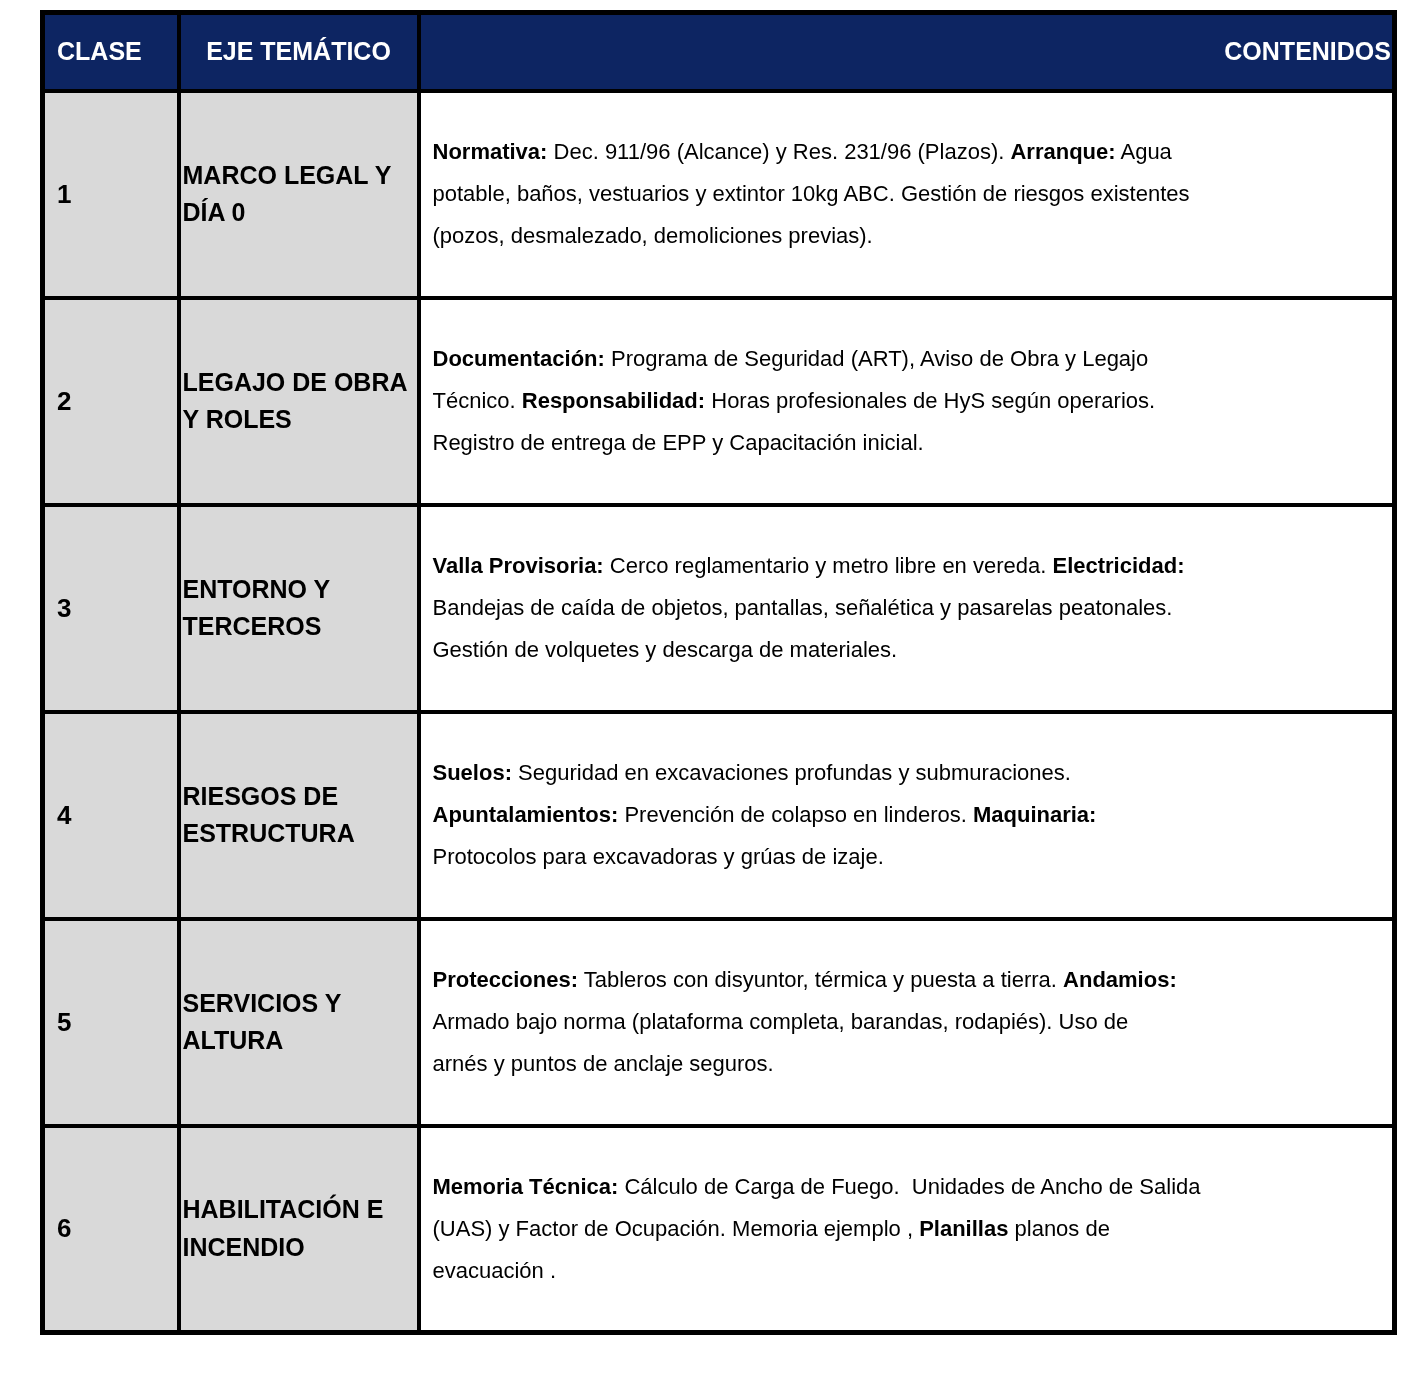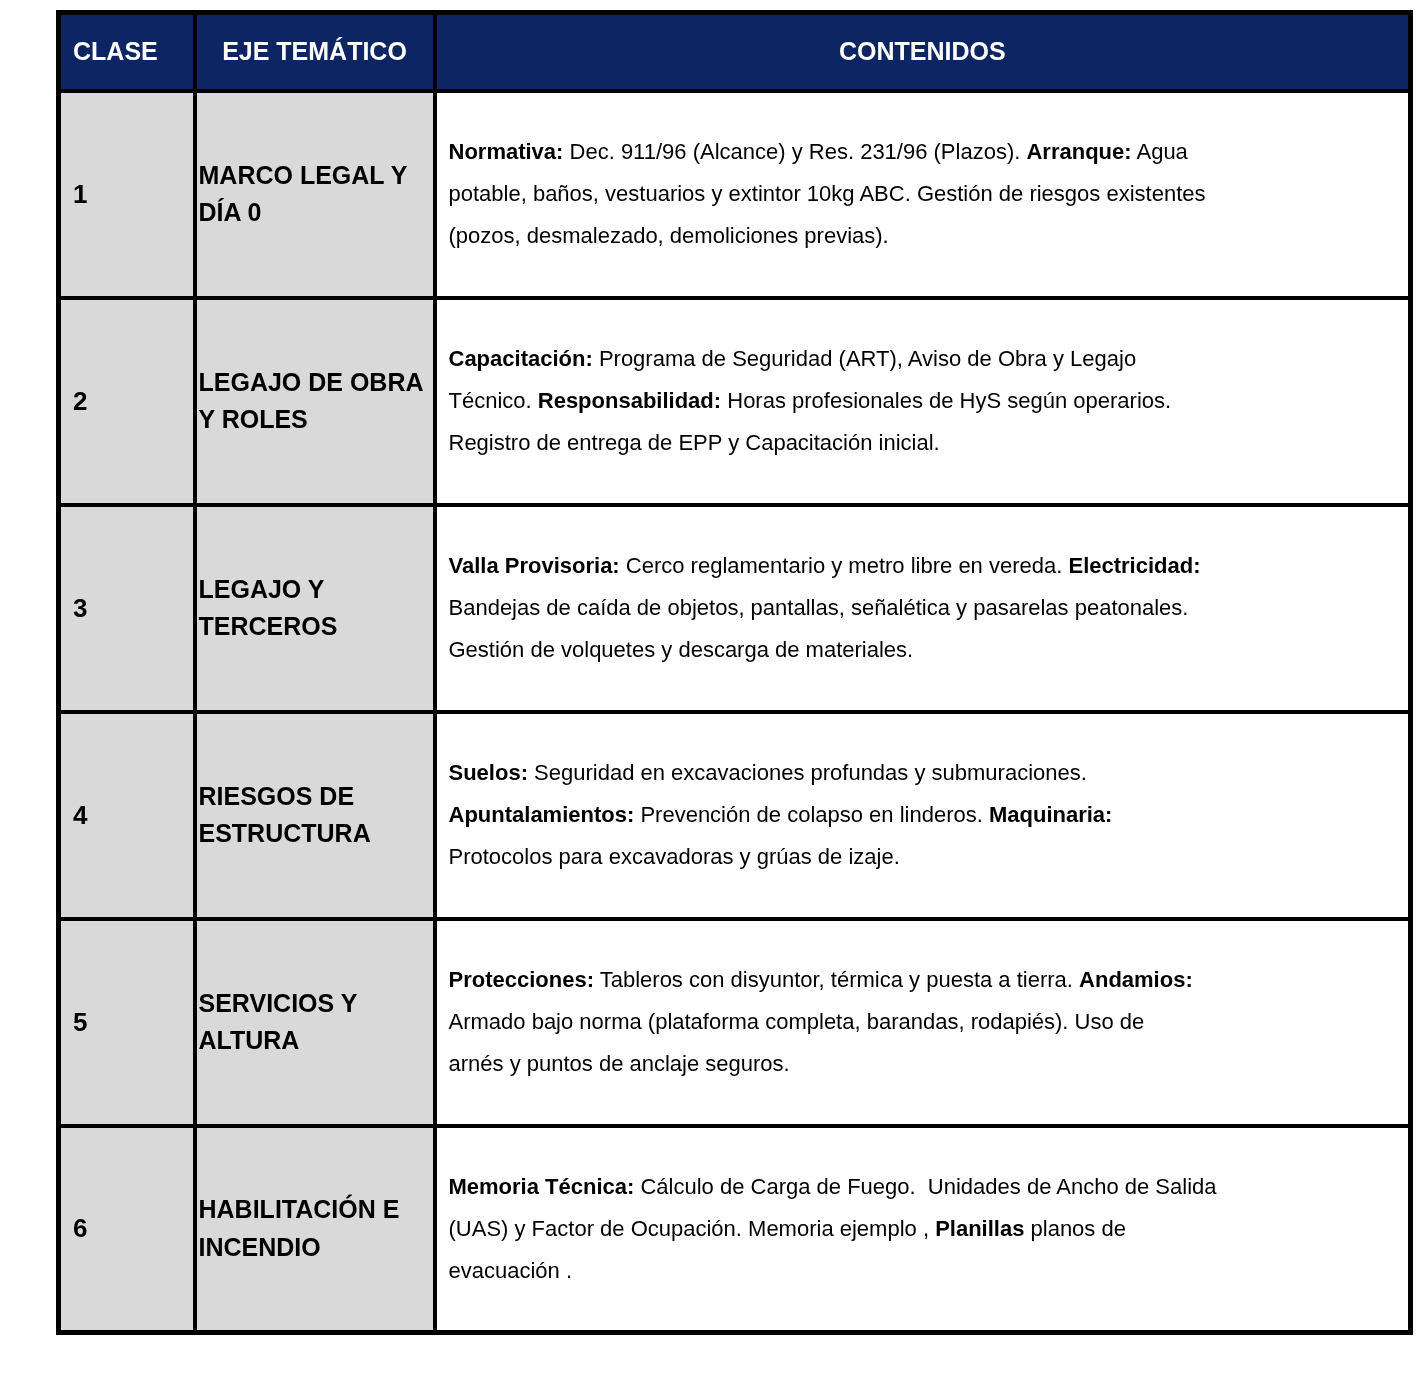--- a/index.html
+++ b/index.html
@@ -19,21 +19,21 @@
   }
   .page {
     position: relative;
     width: 1424px;
     height: 1387px;
     background: #ffffff;
     overflow: hidden;
   }
   .table-wrap {
     position: absolute;
-    left: 56px;
+    left: 40px;
     top: 10px;
   }
   table.schedule {
     border-collapse: collapse;
     table-layout: fixed;
     width: 1352px;
     border: 5px solid var(--border);
   }
   table.schedule th,
   table.schedule td {
@@ -43,21 +43,21 @@
   thead tr { height: 78px; }
   thead th {
     background: var(--header-bg);
     color: var(--header-text);
     font-size: 25px;
     font-weight: bold;
     vertical-align: middle;
   }
   th.col-clase { text-align: left; padding-left: 12px; }
   th.col-eje { text-align: center; }
-  th.col-contenidos { text-align: center; }
+  th.col-contenidos { text-align: right; }
   tbody tr { height: 207px; }
   td.clase {
     background: var(--label-bg);
     font-size: 26px;
     font-weight: bold;
     text-align: left;
     vertical-align: middle;
     padding-left: 12px;
   }
   td.eje {
@@ -104,27 +104,27 @@
             <td class="eje">MARCO LEGAL Y
 DÍA 0</td>
             <td class="contenidos"><span class="seg-b">Normativa:</span><span class="seg"> Dec. 911/96 (Alcance) y Res. 231/96 (Plazos). </span><span class="seg-b">Arranque:</span><span class="seg"> Agua
 potable, baños, vestuarios y extintor 10kg ABC. Gestión de riesgos existentes
 (pozos, desmalezado, demoliciones previas).</span></td>
           </tr>
           <tr>
             <td class="clase">2</td>
             <td class="eje">LEGAJO DE OBRA
 Y ROLES</td>
-            <td class="contenidos"><span class="seg-b">Capacitación:</span><span class="seg"> Programa de Seguridad (ART), Aviso de Obra y Legajo
+            <td class="contenidos"><span class="seg-b">Documentación:</span><span class="seg"> Programa de Seguridad (ART), Aviso de Obra y Legajo
 Técnico. </span><span class="seg-b">Responsabilidad:</span><span class="seg"> Horas profesionales de HyS según operarios.
 Registro de entrega de EPP y Capacitación inicial.</span></td>
           </tr>
           <tr>
             <td class="clase">3</td>
-            <td class="eje">LEGAJO Y
+            <td class="eje">ENTORNO Y
 TERCEROS</td>
             <td class="contenidos"><span class="seg-b">Valla Provisoria:</span><span class="seg"> Cerco reglamentario y metro libre en vereda. </span><span class="seg-b">Electricidad:</span><span class="seg">
 Bandejas de caída de objetos, pantallas, señalética y pasarelas peatonales.
 Gestión de volquetes y descarga de materiales.</span></td>
           </tr>
           <tr>
             <td class="clase">4</td>
             <td class="eje">RIESGOS DE
 ESTRUCTURA</td>
             <td class="contenidos"><span class="seg-b">Suelos:</span><span class="seg"> Seguridad en excavaciones profundas y submuraciones.

